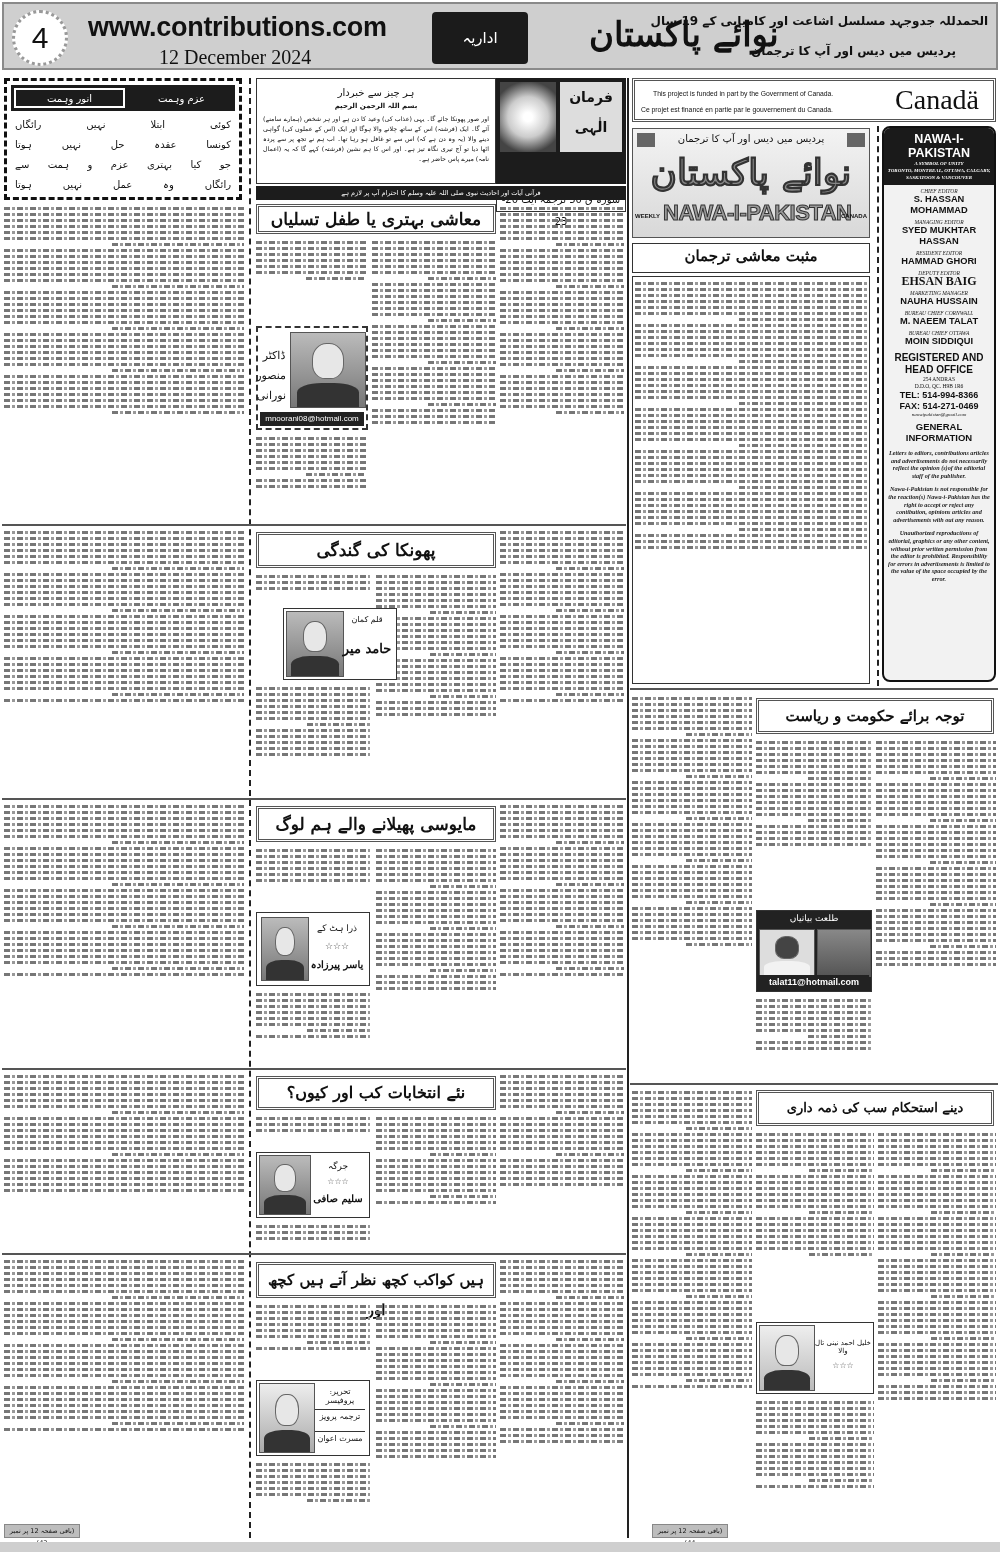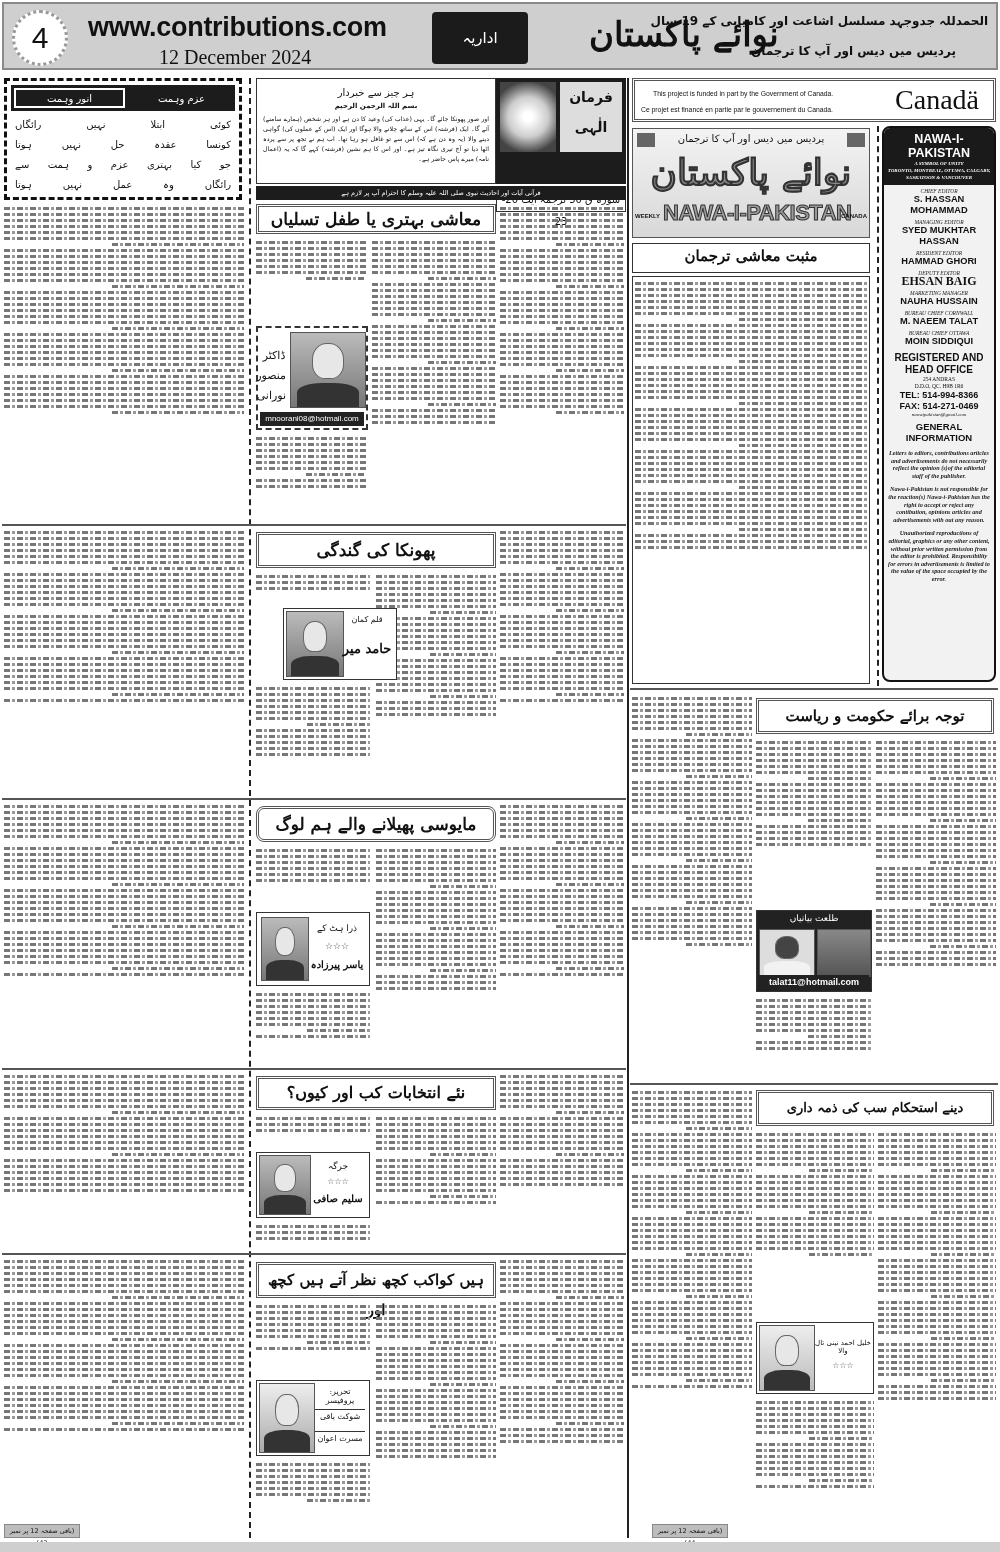--- a/index.html
+++ b/index.html
@@ -490,21 +490,21 @@
     <span class="ln" style="width: 100%; margin: 3px 0px 3px auto; background: repeating-linear-gradient(90deg, rgb(119, 119, 119) 0px, rgb(119, 119, 119) 6px, transparent 6px, transparent 8px, rgb(153, 153, 153) 8px, rgb(153, 153, 153) 11px, transparent 11px, transparent 13px); height: 3px;"></span>
     <span class="ln" style="width: 100%; margin: 3px 0px 3px auto; background: repeating-linear-gradient(90deg, rgb(119, 119, 119) 0px, rgb(119, 119, 119) 6px, transparent 6px, transparent 8px, rgb(153, 153, 153) 8px, rgb(153, 153, 153) 11px, transparent 11px, transparent 13px); height: 3px;"></span>
     <span class="ln" style="width: 55%; margin: 3px 0px 3px auto; background: repeating-linear-gradient(90deg, rgb(119, 119, 119) 0px, rgb(119, 119, 119) 6px, transparent 6px, transparent 8px, rgb(153, 153, 153) 8px, rgb(153, 153, 153) 11px, transparent 11px, transparent 13px); height: 3px;"></span>
     <span class="ln" style="width: 100%; margin: 3px 0px 3px auto; background: repeating-linear-gradient(90deg, rgb(119, 119, 119) 0px, rgb(119, 119, 119) 6px, transparent 6px, transparent 8px, rgb(153, 153, 153) 8px, rgb(153, 153, 153) 11px, transparent 11px, transparent 13px); height: 3px;"></span>
     <span class="ln" style="width: 100%; margin: 3px 0px 3px auto; background: repeating-linear-gradient(90deg, rgb(119, 119, 119) 0px, rgb(119, 119, 119) 6px, transparent 6px, transparent 8px, rgb(153, 153, 153) 8px, rgb(153, 153, 153) 11px, transparent 11px, transparent 13px); height: 3px;"></span>
     <span class="ln" style="width: 100%; margin: 3px 0px 3px auto; background: repeating-linear-gradient(90deg, rgb(119, 119, 119) 0px, rgb(119, 119, 119) 6px, transparent 6px, transparent 8px, rgb(153, 153, 153) 8px, rgb(153, 153, 153) 11px, transparent 11px, transparent 13px); height: 3px;"></span>
     <span class="ln" style="width: 100%; margin: 3px 0px 3px auto; background: repeating-linear-gradient(90deg, rgb(119, 119, 119) 0px, rgb(119, 119, 119) 6px, transparent 6px, transparent 8px, rgb(153, 153, 153) 8px, rgb(153, 153, 153) 11px, transparent 11px, transparent 13px); height: 3px;"></span>
     <span class="ln" style="width: 100%; margin: 3px 0px 3px auto; background: repeating-linear-gradient(90deg, rgb(119, 119, 119) 0px, rgb(119, 119, 119) 6px, transparent 6px, transparent 8px, rgb(153, 153, 153) 8px, rgb(153, 153, 153) 11px, transparent 11px, transparent 13px); height: 3px;"></span>
   </div>
 
-<div class="headline-box" style="left:256px; top:806px; width:240px; height:36px; font-size:17px; line-height:30px;border-radius:8px;">مایوسی پھیلانے والے ہم لوگ</div>
+<div class="headline-box" style="left:256px; top:806px; width:240px; height:36px; font-size:17px; line-height:30px;">مایوسی پھیلانے والے ہم لوگ</div>
 <div class="textblock" style="left:256px; top:846px; width:114px; height:62px;">
     <span class="ln" style="width: 100%; margin: 3px 0px 3px auto; background: repeating-linear-gradient(90deg, rgb(119, 119, 119) 0px, rgb(119, 119, 119) 6px, transparent 6px, transparent 8px, rgb(153, 153, 153) 8px, rgb(153, 153, 153) 11px, transparent 11px, transparent 13px); height: 3px;"></span>
     <span class="ln" style="width: 100%; margin: 3px 0px 3px auto; background: repeating-linear-gradient(90deg, rgb(119, 119, 119) 0px, rgb(119, 119, 119) 6px, transparent 6px, transparent 8px, rgb(153, 153, 153) 8px, rgb(153, 153, 153) 11px, transparent 11px, transparent 13px); height: 3px;"></span>
     <span class="ln" style="width: 100%; margin: 3px 0px 3px auto; background: repeating-linear-gradient(90deg, rgb(119, 119, 119) 0px, rgb(119, 119, 119) 6px, transparent 6px, transparent 8px, rgb(153, 153, 153) 8px, rgb(153, 153, 153) 11px, transparent 11px, transparent 13px); height: 3px;"></span>
     <span class="ln" style="width: 100%; margin: 3px 0px 3px auto; background: repeating-linear-gradient(90deg, rgb(119, 119, 119) 0px, rgb(119, 119, 119) 6px, transparent 6px, transparent 8px, rgb(153, 153, 153) 8px, rgb(153, 153, 153) 11px, transparent 11px, transparent 13px); height: 3px;"></span>
     <span class="ln" style="width: 100%; margin: 3px 0px 3px auto; background: repeating-linear-gradient(90deg, rgb(119, 119, 119) 0px, rgb(119, 119, 119) 6px, transparent 6px, transparent 8px, rgb(153, 153, 153) 8px, rgb(153, 153, 153) 11px, transparent 11px, transparent 13px); height: 3px;"></span>
     <span class="ln" style="width: 100%; margin: 3px 0px 3px auto; background: repeating-linear-gradient(90deg, rgb(119, 119, 119) 0px, rgb(119, 119, 119) 6px, transparent 6px, transparent 8px, rgb(153, 153, 153) 8px, rgb(153, 153, 153) 11px, transparent 11px, transparent 13px); height: 3px;"></span>
   </div>
 <div class="textblock" style="left:376px; top:846px; width:120px; height:218px;">
     <span class="ln" style="width: 100%; margin: 3px 0px 3px auto; background: repeating-linear-gradient(90deg, rgb(119, 119, 119) 0px, rgb(119, 119, 119) 6px, transparent 6px, transparent 8px, rgb(153, 153, 153) 8px, rgb(153, 153, 153) 11px, transparent 11px, transparent 13px); height: 3px;"></span>
@@ -713,21 +713,21 @@
     <span class="ln" style="width: 100%; margin: 3px 0px 3px auto; background: repeating-linear-gradient(90deg, rgb(119, 119, 119) 0px, rgb(119, 119, 119) 6px, transparent 6px, transparent 8px, rgb(153, 153, 153) 8px, rgb(153, 153, 153) 11px, transparent 11px, transparent 13px); height: 3px;"></span>
     <span class="ln" style="width: 100%; margin: 3px 0px 3px auto; background: repeating-linear-gradient(90deg, rgb(119, 119, 119) 0px, rgb(119, 119, 119) 6px, transparent 6px, transparent 8px, rgb(153, 153, 153) 8px, rgb(153, 153, 153) 11px, transparent 11px, transparent 13px); height: 3px;"></span>
     <span class="ln" style="width: 100%; margin: 3px 0px 3px auto; background: repeating-linear-gradient(90deg, rgb(119, 119, 119) 0px, rgb(119, 119, 119) 6px, transparent 6px, transparent 8px, rgb(153, 153, 153) 8px, rgb(153, 153, 153) 11px, transparent 11px, transparent 13px); height: 3px;"></span>
   </div>
 <div class="author-card" style="left:256px; top:1380px; width:114px; height:76px; border-width:1px;">
   <div class="photo" style="left:2px; top:2px; width:56px; height:70px; background:linear-gradient(#eee,#aaa);">
       <div class="head"></div>
       <div class="body"></div>
     </div>
   <div class="card-name" style="right:4px; top:6px; width:50px; font-size:8px;">تحریر: پروفیسر</div>
-  <div class="card-name" style="right:4px; top:28px; width:50px; font-size:8px; border-top:1px solid #333; padding-top:2px;">شوکت باقی</div>
+  <div class="card-name" style="right:4px; top:28px; width:50px; font-size:8px; border-top:1px solid #333; padding-top:2px;">ترجمہ پرویز</div>
   <div class="card-name" style="right:4px; top:50px; width:50px; font-size:8px; border-top:1px solid #333; padding-top:2px;">مسرت اعوان</div>
 </div>
 <div class="textblock" style="left:256px; top:1460px; width:114px; height:66px;">
     <span class="ln" style="width: 100%; margin: 3px 0px 3px auto; background: repeating-linear-gradient(90deg, rgb(119, 119, 119) 0px, rgb(119, 119, 119) 6px, transparent 6px, transparent 8px, rgb(153, 153, 153) 8px, rgb(153, 153, 153) 11px, transparent 11px, transparent 13px); height: 3px;"></span>
     <span class="ln" style="width: 100%; margin: 3px 0px 3px auto; background: repeating-linear-gradient(90deg, rgb(119, 119, 119) 0px, rgb(119, 119, 119) 6px, transparent 6px, transparent 8px, rgb(153, 153, 153) 8px, rgb(153, 153, 153) 11px, transparent 11px, transparent 13px); height: 3px;"></span>
     <span class="ln" style="width: 100%; margin: 3px 0px 3px auto; background: repeating-linear-gradient(90deg, rgb(119, 119, 119) 0px, rgb(119, 119, 119) 6px, transparent 6px, transparent 8px, rgb(153, 153, 153) 8px, rgb(153, 153, 153) 11px, transparent 11px, transparent 13px); height: 3px;"></span>
     <span class="ln" style="width: 100%; margin: 3px 0px 3px auto; background: repeating-linear-gradient(90deg, rgb(119, 119, 119) 0px, rgb(119, 119, 119) 6px, transparent 6px, transparent 8px, rgb(153, 153, 153) 8px, rgb(153, 153, 153) 11px, transparent 11px, transparent 13px); height: 3px;"></span>
     <span class="ln" style="width: 100%; margin: 3px 0px 3px auto; background: repeating-linear-gradient(90deg, rgb(119, 119, 119) 0px, rgb(119, 119, 119) 6px, transparent 6px, transparent 8px, rgb(153, 153, 153) 8px, rgb(153, 153, 153) 11px, transparent 11px, transparent 13px); height: 3px;"></span>
     <span class="ln" style="width: 100%; margin: 3px 0px 3px auto; background: repeating-linear-gradient(90deg, rgb(119, 119, 119) 0px, rgb(119, 119, 119) 6px, transparent 6px, transparent 8px, rgb(153, 153, 153) 8px, rgb(153, 153, 153) 11px, transparent 11px, transparent 13px); height: 3px;"></span>
     <span class="ln" style="width: 55%; margin: 3px 0px 3px auto; background: repeating-linear-gradient(90deg, rgb(119, 119, 119) 0px, rgb(119, 119, 119) 6px, transparent 6px, transparent 8px, rgb(153, 153, 153) 8px, rgb(153, 153, 153) 11px, transparent 11px, transparent 13px); height: 3px;"></span>

